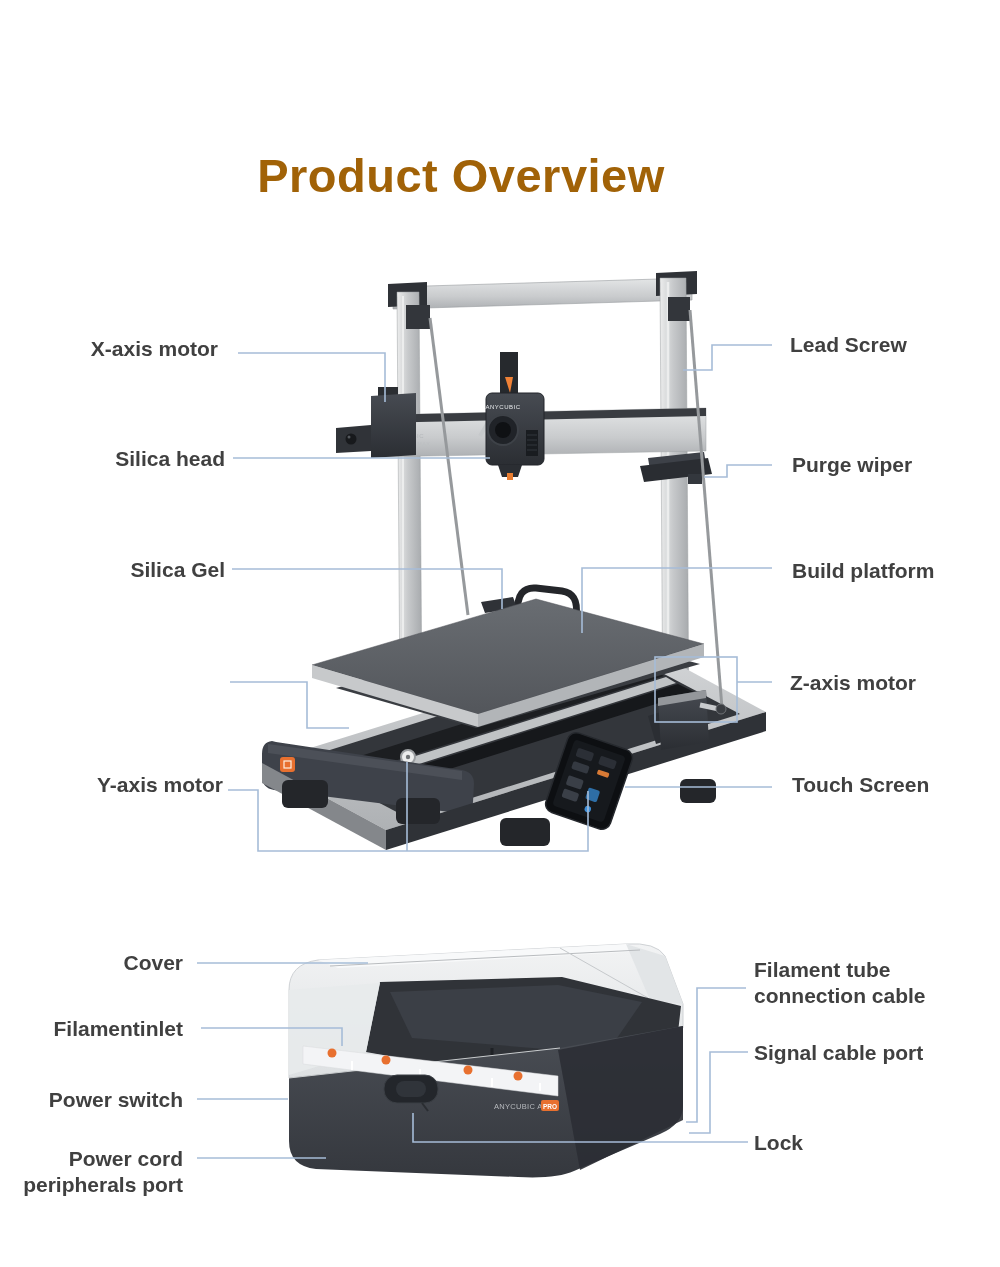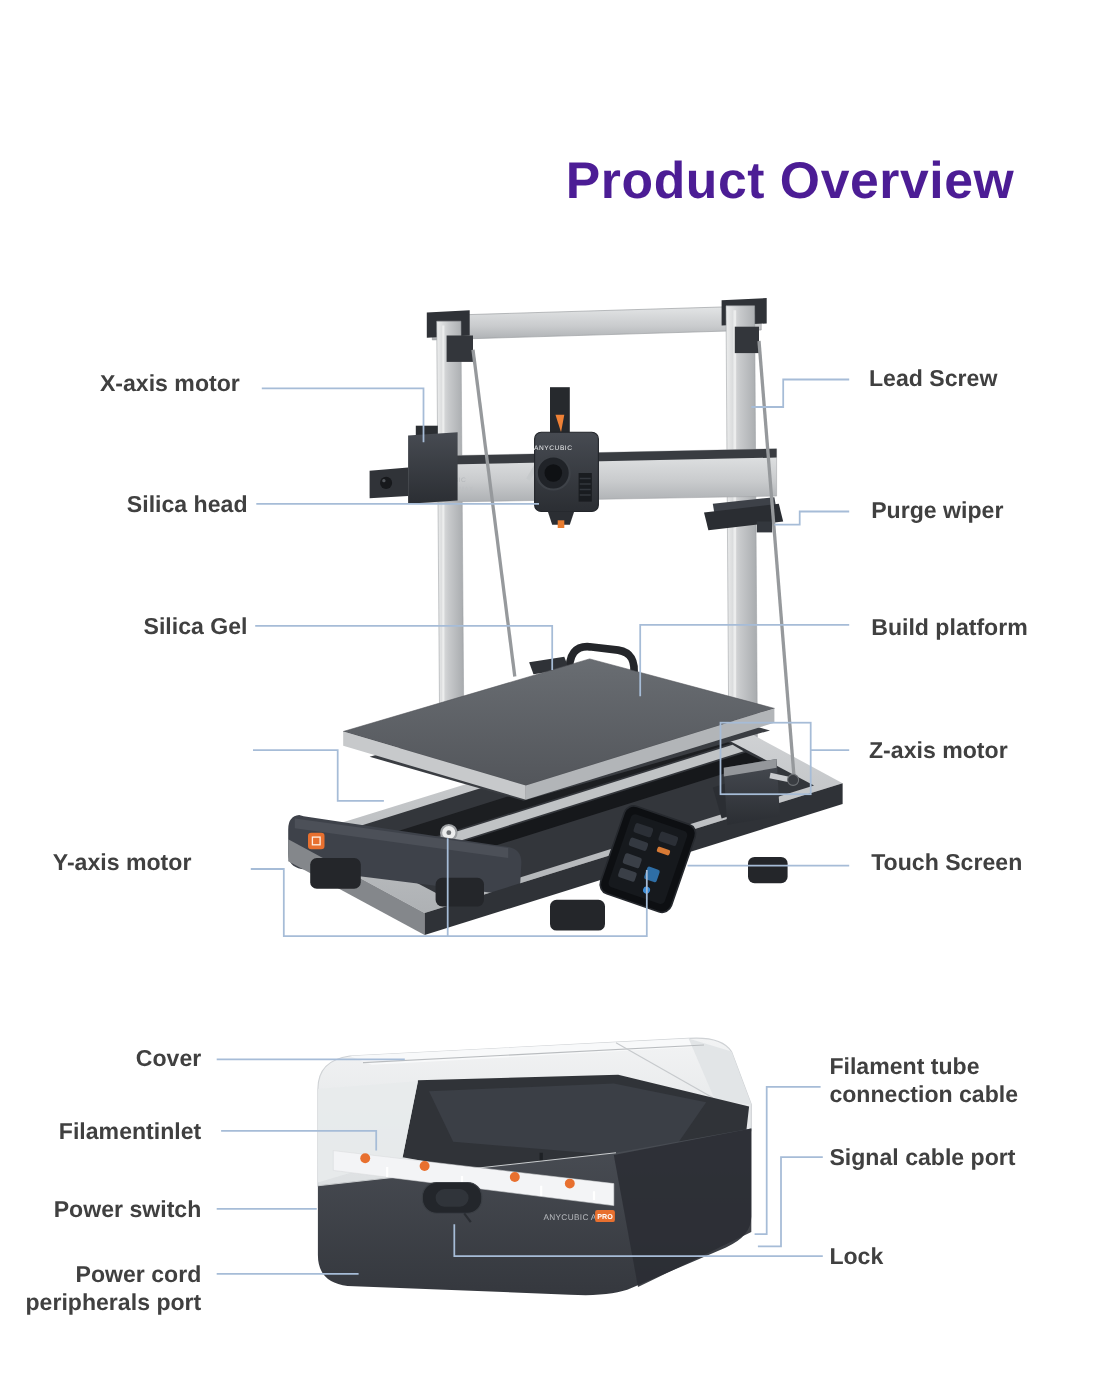--- a/index.html
+++ b/index.html
@@ -1,22 +1,22 @@
 <!DOCTYPE html>
 <html><head>
 <meta charset="utf-8">
 <style>
   html,body{margin:0;padding:0;background:#ffffff;}
   .canvas{
     position:relative;width:1000px;height:1267px;background:#ffffff;
     font-family:"Liberation Sans",sans-serif;overflow:hidden;
   }
   .page-title{
-    position:absolute;top:136px;left:0;width:922px;text-align:right;
-    font-size:47px;font-weight:700;color:#4c1d95;letter-spacing:.5px;
+    position:absolute;top:148px;left:0;width:922px;text-align:center;
+    font-size:47px;font-weight:700;color:#a16207;letter-spacing:.5px;
   }
   .scene{position:absolute;inset:0;}
   .lbl{
     position:absolute;font-size:21px;font-weight:600;color:#404040;
     line-height:26px;white-space:nowrap;
   }
   .lbl.r{text-align:right;}
   .lbl.wrap{white-space:normal;}
   svg text{font-family:"Liberation Sans",sans-serif;}
 </style>
@@ -211,21 +211,21 @@
       <path d="M197,1158 H326"></path>
       <path d="M746,988 H697 V1122 H686"></path>
       <path d="M748,1052 H710 V1133 H689"></path>
       <path d="M748,1142 H413 V1113"></path>
     </g>
   </svg>
 
   <div class="lbl r" style="right:782px;top:336px;">X-axis motor</div>
   <div class="lbl r" style="right:775px;top:446px;">Silica head</div>
   <div class="lbl r" style="right:775px;top:557px;">Silica Gel</div>
-  <div class="lbl r" style="right:826px;top:772px;text-align:center;">Y-axis motor</div>
+  <div class="lbl r" style="right:777px;top:772px;text-align:center;">Y-axis motor</div>
 
   <div class="lbl" style="left:790px;top:332px;">Lead Screw</div>
   <div class="lbl" style="left:792px;top:452px;">Purge wiper</div>
   <div class="lbl" style="left:792px;top:558px;">Build platform</div>
   <div class="lbl" style="left:790px;top:670px;">Z-axis motor</div>
   <div class="lbl" style="left:792px;top:772px;">Touch Screen</div>
 
   <div class="lbl r" style="right:817px;top:950px;text-align:center;">Cover</div>
   <div class="lbl r" style="right:817px;top:1016px;">Filamentinlet</div>
   <div class="lbl r" style="right:817px;top:1087px;text-align:center;">Power switch</div>

